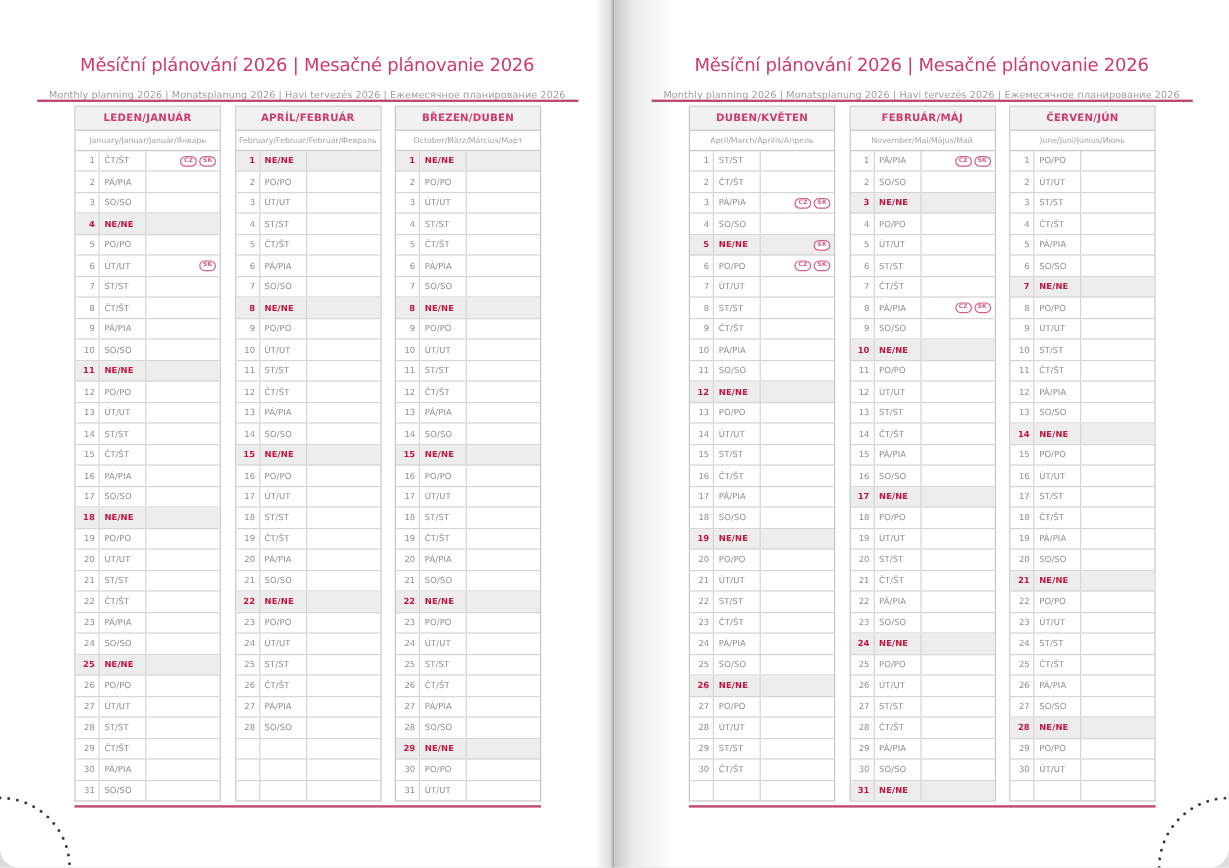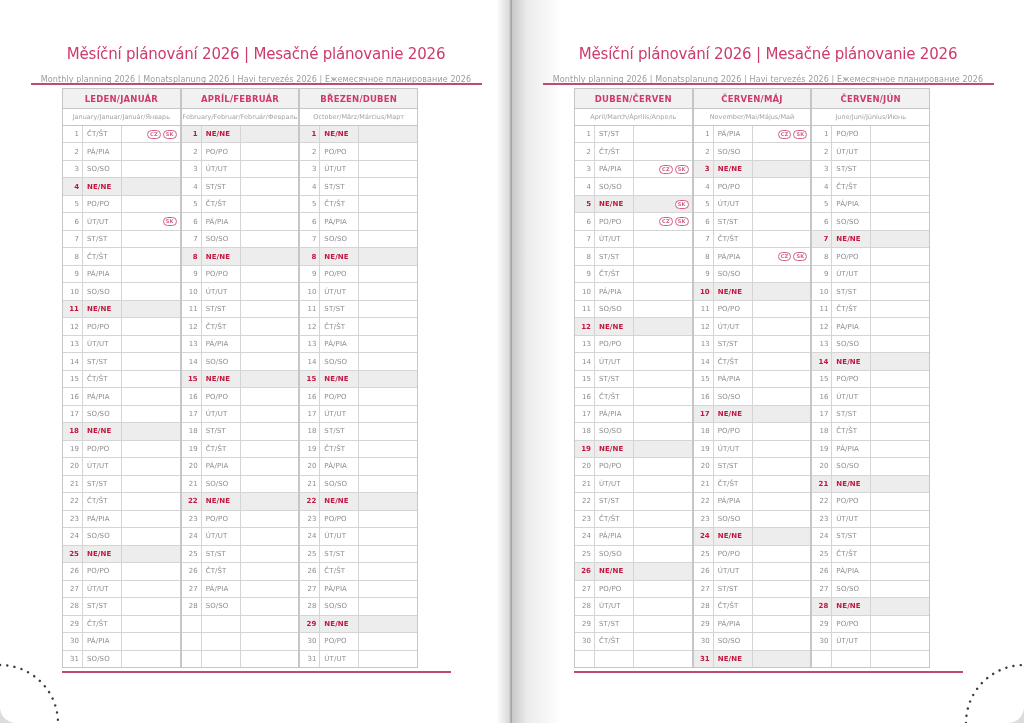--- a/index.html
+++ b/index.html
@@ -26,21 +26,21 @@
   .page-head{position:absolute;top:45px;left:0;width:100%;text-align:center}
   .p-title{
     font-size:15px;font-weight:normal;letter-spacing:-0.2px;
     color:var(--accent-pink,#ce3a69);
   }
   .p-sub{margin-top:12px;font-size:8px;color:#9b9b9b;letter-spacing:0.1px}
   .rule{position:absolute;height:2px;background:var(--rule-pink,#bf4b72)}
   .rule-top{top:83px;left:31px;width:451px}
   .rule-bottom{top:671px;left:62px;width:389px}
   .months{
-    position:absolute;top:88px;left:62px;width:356px;height:580px;
+    position:absolute;top:88px;left:62px;width:389px;height:580px;
     display:flex;justify-content:space-between;
   }
   .month{
     width:122px;height:100%;display:flex;flex-direction:column;
     border:1px solid var(--border-gray,#c6c6c6);box-sizing:border-box;background:#fff;
   }
   .m-name{
     flex:0 0 19px;background:var(--header-bg,#f1f1f1);
     border-bottom:1px solid var(--border-gray,#c6c6c6);
     display:flex;align-items:center;justify-content:center;
@@ -574,21 +574,21 @@
   </section>
 
   <section class="page page-right">
     <div class="page-head">
       <div class="p-title">Měsíční plánování 2026 | Mesačné plánovanie 2026</div>
       <div class="p-sub">Monthly planning 2026 | Monatsplanung 2026 | Havi tervezés 2026 | Ежемесячное планирование 2026</div>
     </div>
     <div class="rule rule-top"></div>
     <div class="months">
         <div class="month">
-          <div class="m-name">DUBEN/ČERVEN</div>
+          <div class="m-name">DUBEN/KVĚTEN</div>
           <div class="m-sub">April/March/Április/Апрель</div>
           <div class="d-row">
             <span class="c-num">1</span>
             <span class="c-day">ST/ST</span>
             <span class="c-note"></span>
           </div>
           <div class="d-row">
             <span class="c-num">2</span>
             <span class="c-day">ČT/ŠT</span>
             <span class="c-note"></span>
@@ -741,21 +741,21 @@
             <span class="c-day">ČT/ŠT</span>
             <span class="c-note"></span>
           </div>
           <div class="d-row">
             <span class="c-num"></span>
             <span class="c-day"></span>
             <span class="c-note"></span>
           </div>
         </div>
         <div class="month">
-          <div class="m-name">ČERVEN/MÁJ</div>
+          <div class="m-name">FEBRUÁR/MÁJ</div>
           <div class="m-sub">November/Mai/Május/Май</div>
           <div class="d-row">
             <span class="c-num">1</span>
             <span class="c-day">PÁ/PIA</span>
             <span class="c-note">
               <span class="badge">CZ</span>
               <span class="badge">SK</span>
             </span>
           </div>
           <div class="d-row">

